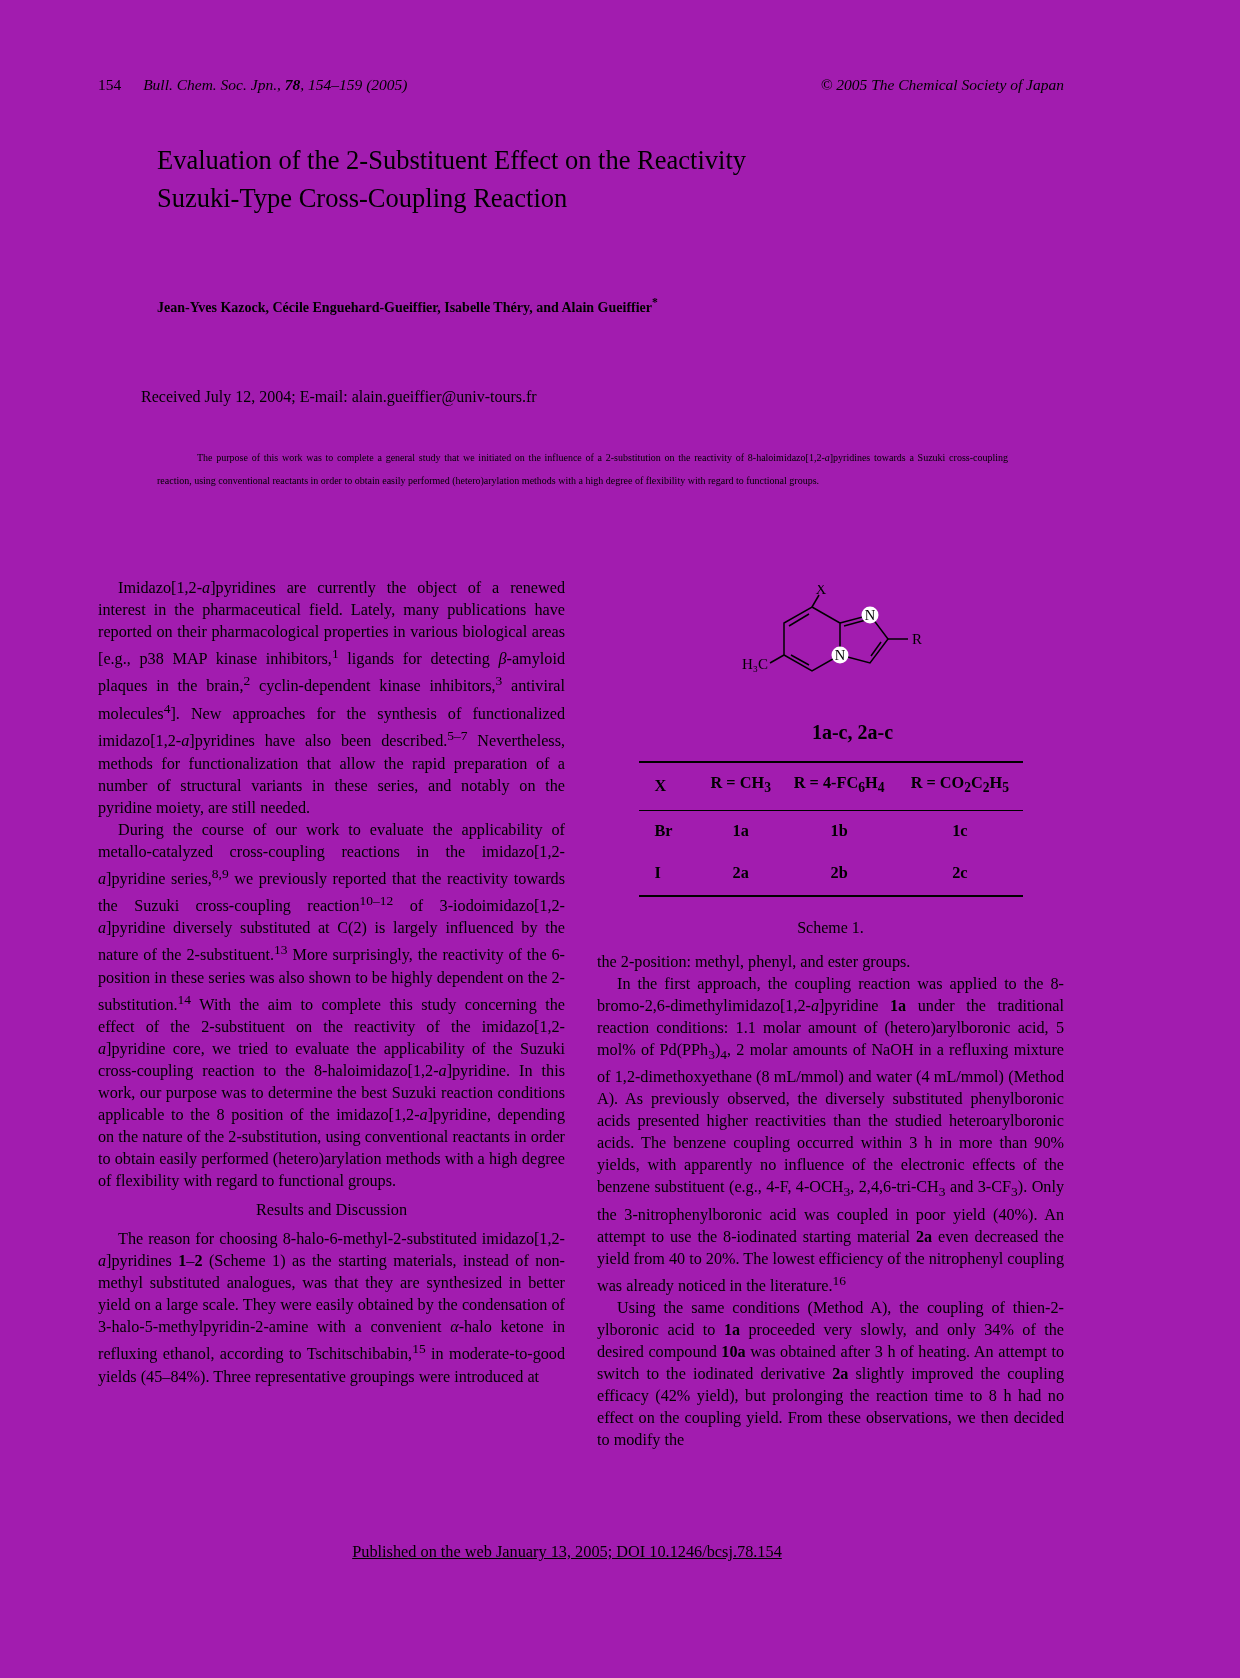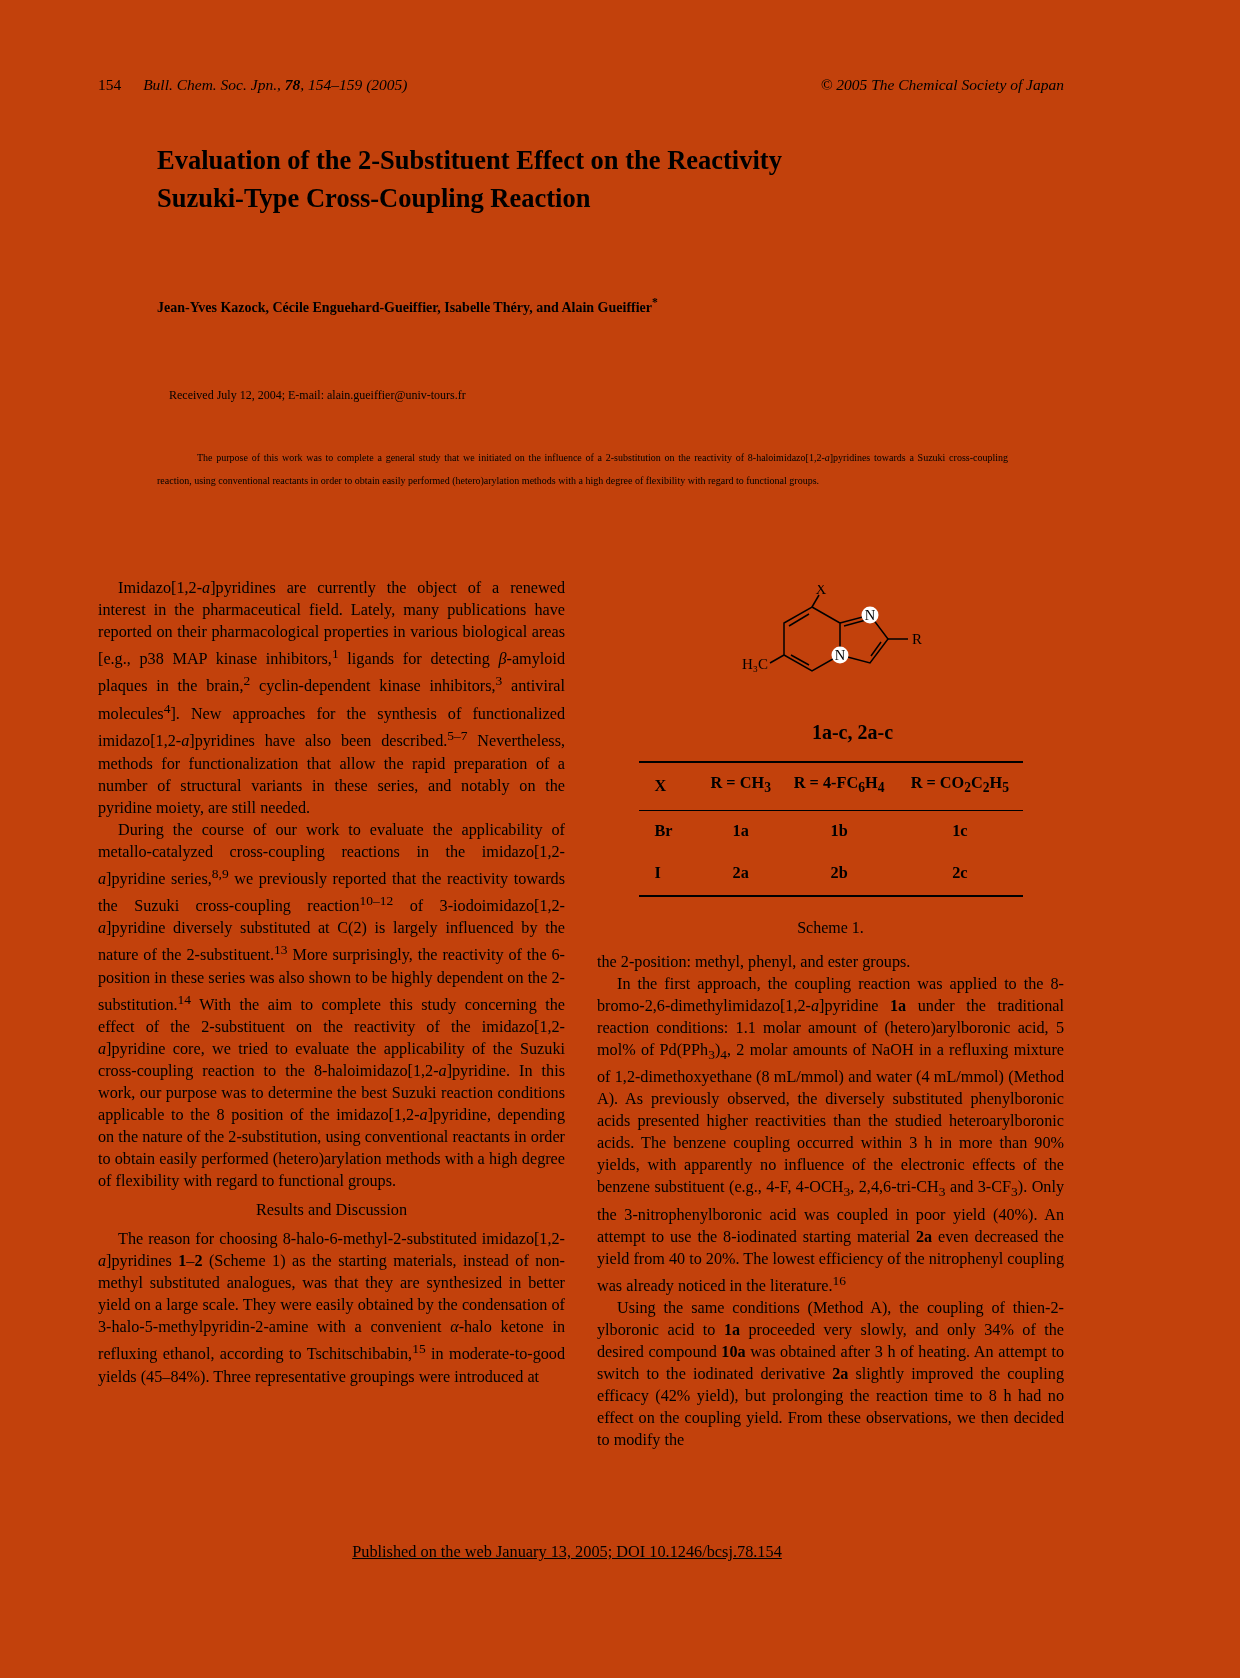--- a/index.html
+++ b/index.html
@@ -1,43 +1,43 @@
 <!DOCTYPE html>
 <html><head>
 <meta charset="utf-8">
 <style>
   * { margin:0; padding:0; box-sizing:border-box; }
   html,body { background:#fff; }
   body {
     width:1240px; height:1678px; position:relative;
     font-family:"Liberation Serif", serif; color:#000;
   }
-  .page { position:absolute; inset:0; background:#c2410c; }
+  .page { position:absolute; inset:0; background:#a21caf; }
 
   .hdr {
     position:absolute; top:76px; left:98px; width:966px;
     display:flex; justify-content:space-between; align-items:baseline;
     font-size:15.5px;
   }
   .hdr .pnum { font-style:normal; margin-right:18px; }
   .hdr .jref { font-style:italic; }
   .hdr .copy { font-style:italic; }
 
   .title {
     position:absolute; top:141px; left:157px; width:920px;
-    font-size:26.5px; font-weight:bold; line-height:38px;
+    font-size:26.5px; font-weight:normal; line-height:38px;
   }
   .title .tline { display:block; }
 
   .authors {
     position:absolute; top:296px; left:157px; width:900px;
     font-size:14px; font-weight:bold;
   }
   .affil { position:absolute; top:343px; left:157px; width:920px; font-size:16.3px; }
-  .received { position:absolute; top:388px; left:169px; width:920px; font-size:12px; }
+  .received { position:absolute; top:388px; left:141px; width:920px; font-size:16px; }
 
   .abstract {
     position:absolute; top:447px; left:157px; width:851px;
     font-size:10px; line-height:22.5px; text-align:justify; text-indent:40px;
   }
 
   .col {
     position:absolute; top:577px; width:467px;
     font-size:16.2px; line-height:22px; text-align:justify;
   }

